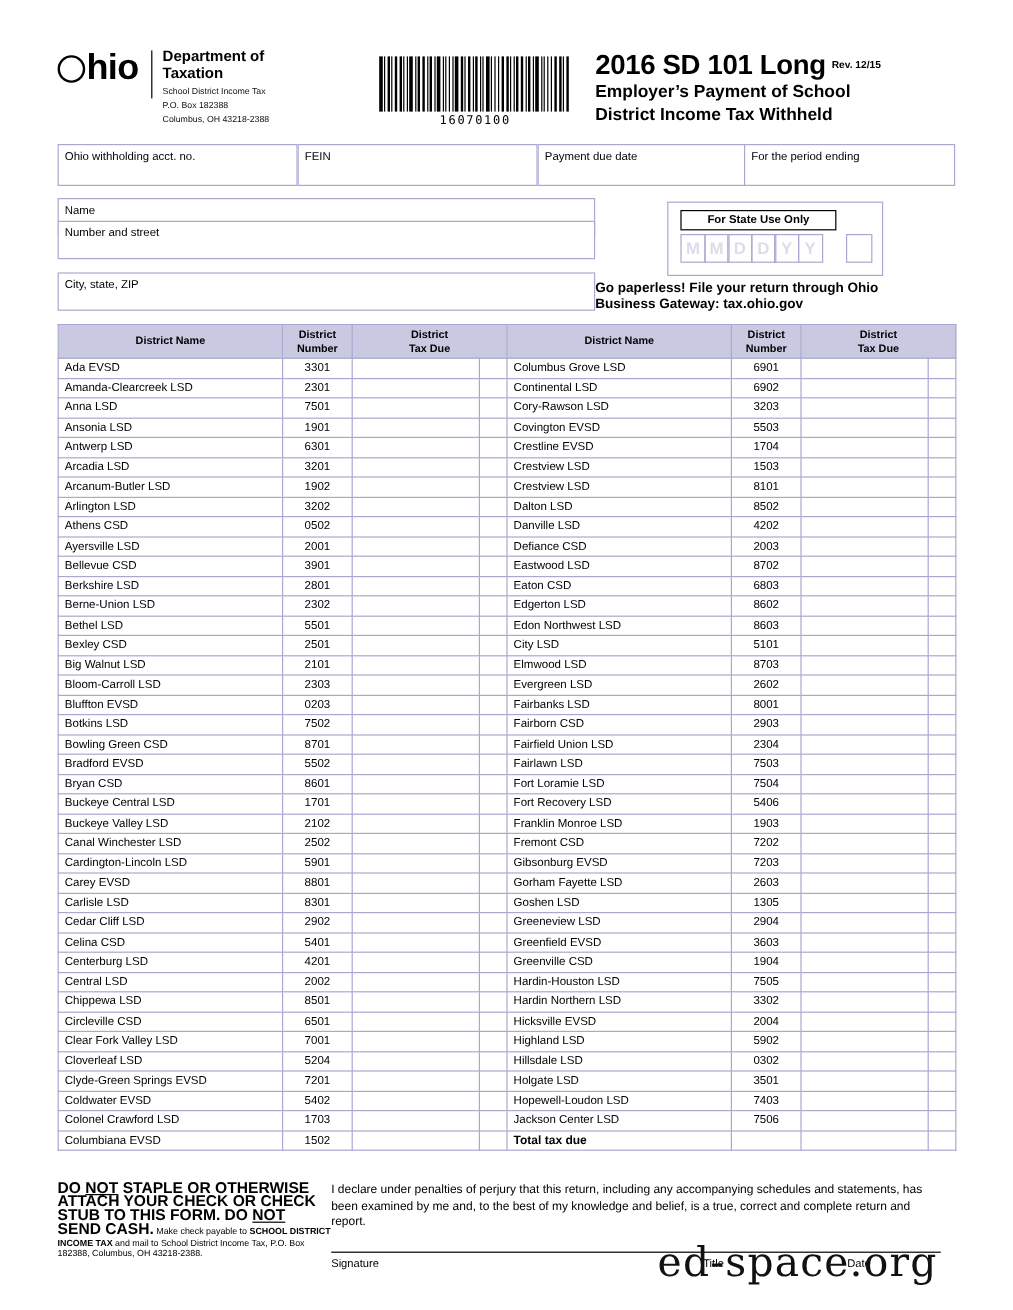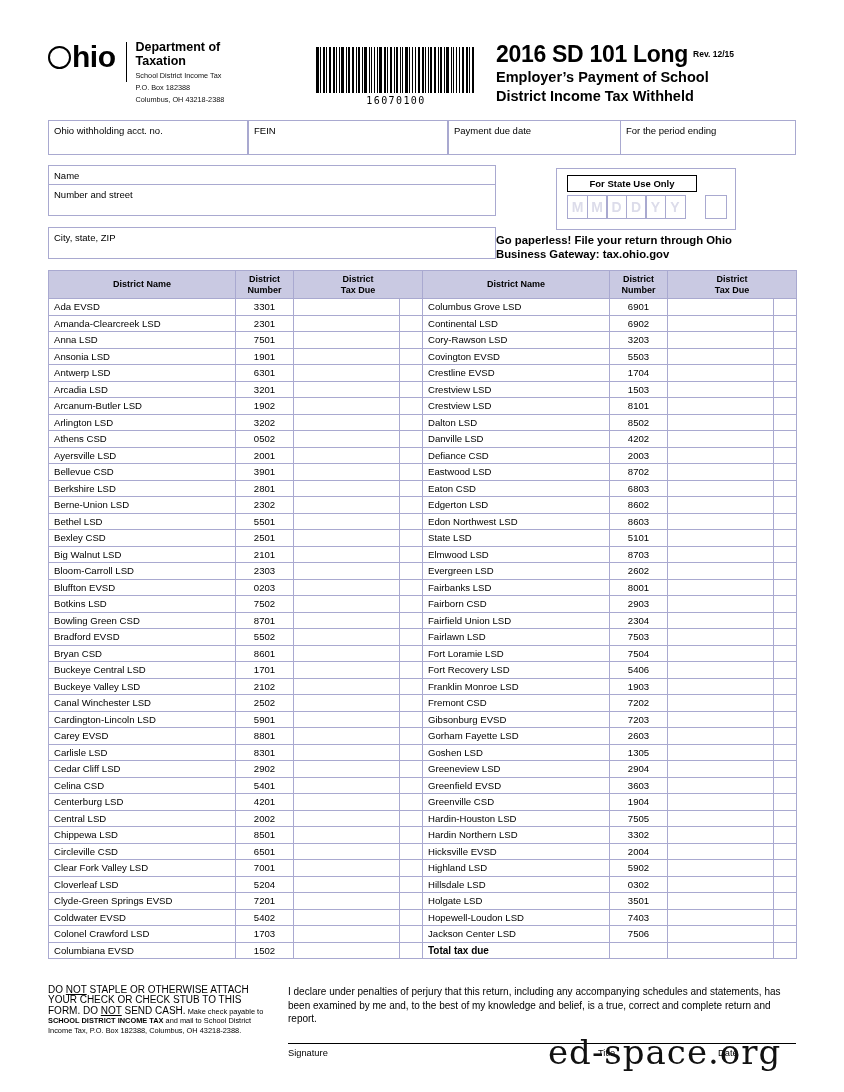--- a/index.html
+++ b/index.html
@@ -79,23 +79,23 @@
   td.amt, td.cents { background:#fff; }
   td.total { font-weight:bold; font-size:10px; }
   .c-name   { width:187px; }
   .c-num    { width:58px; }
   .c-amt    { width:106px; }
   .c-cents  { width:23px; }
 
   
   .footer { position:absolute; left:48px; top:985px; width:748px; }
   .foot-left { position:absolute; left:0; top:0; width:228px; font-size:7.4px; line-height:9.4px; }
-  .foot-left .cap { font-weight:normal; font-size:10px; }
+  .foot-left .cap { font-weight:bold; font-size:13px; }
   .foot-left u { text-decoration:underline; }
-  .foot-right { position:absolute; left:240px; top:0; width:508px; }
+  .foot-right { position:absolute; left:228px; top:0; width:508px; }
   .declare { font-size:10px; line-height:13.5px; }
   .sigline { margin-top:17px; border-top:1.3px solid #000; width:508px; }
   .siglabels { position:relative; height:20px; }
   .siglabels span { position:absolute; top:4px; font-size:9.3px; }
   .sig-s { left:0; }
   .sig-t { left:310px; }
   .sig-d { left:430px; }
 
   .watermark { position:absolute; left:548px; top:1032px;
                font-family:"DejaVu Serif", serif; font-size:34px; color:#111;
@@ -402,21 +402,21 @@
             <td>Edon Northwest LSD</td>
             <td class="num">8603</td>
             <td class="amt"></td>
             <td class="cents"></td>
           </tr>
           <tr>
             <td>Bexley CSD</td>
             <td class="num">2501</td>
             <td class="amt"></td>
             <td class="cents"></td>
-            <td>State LSD</td>
+            <td>City LSD</td>
             <td class="num">5101</td>
             <td class="amt"></td>
             <td class="cents"></td>
           </tr>
           <tr>
             <td>Big Walnut LSD</td>
             <td class="num">2101</td>
             <td class="amt"></td>
             <td class="cents"></td>
             <td>Elmwood LSD</td>

